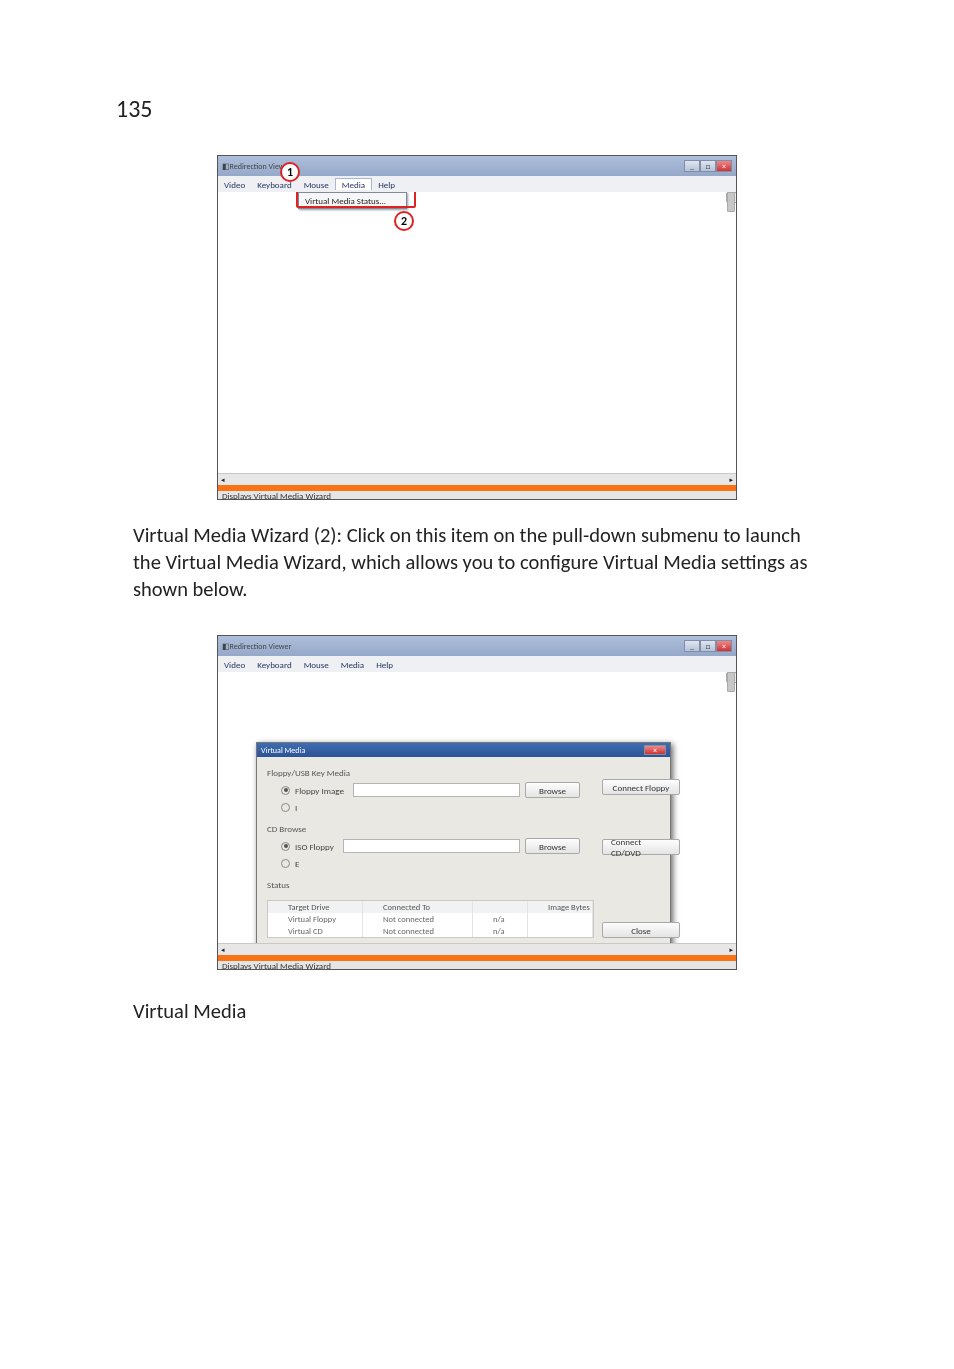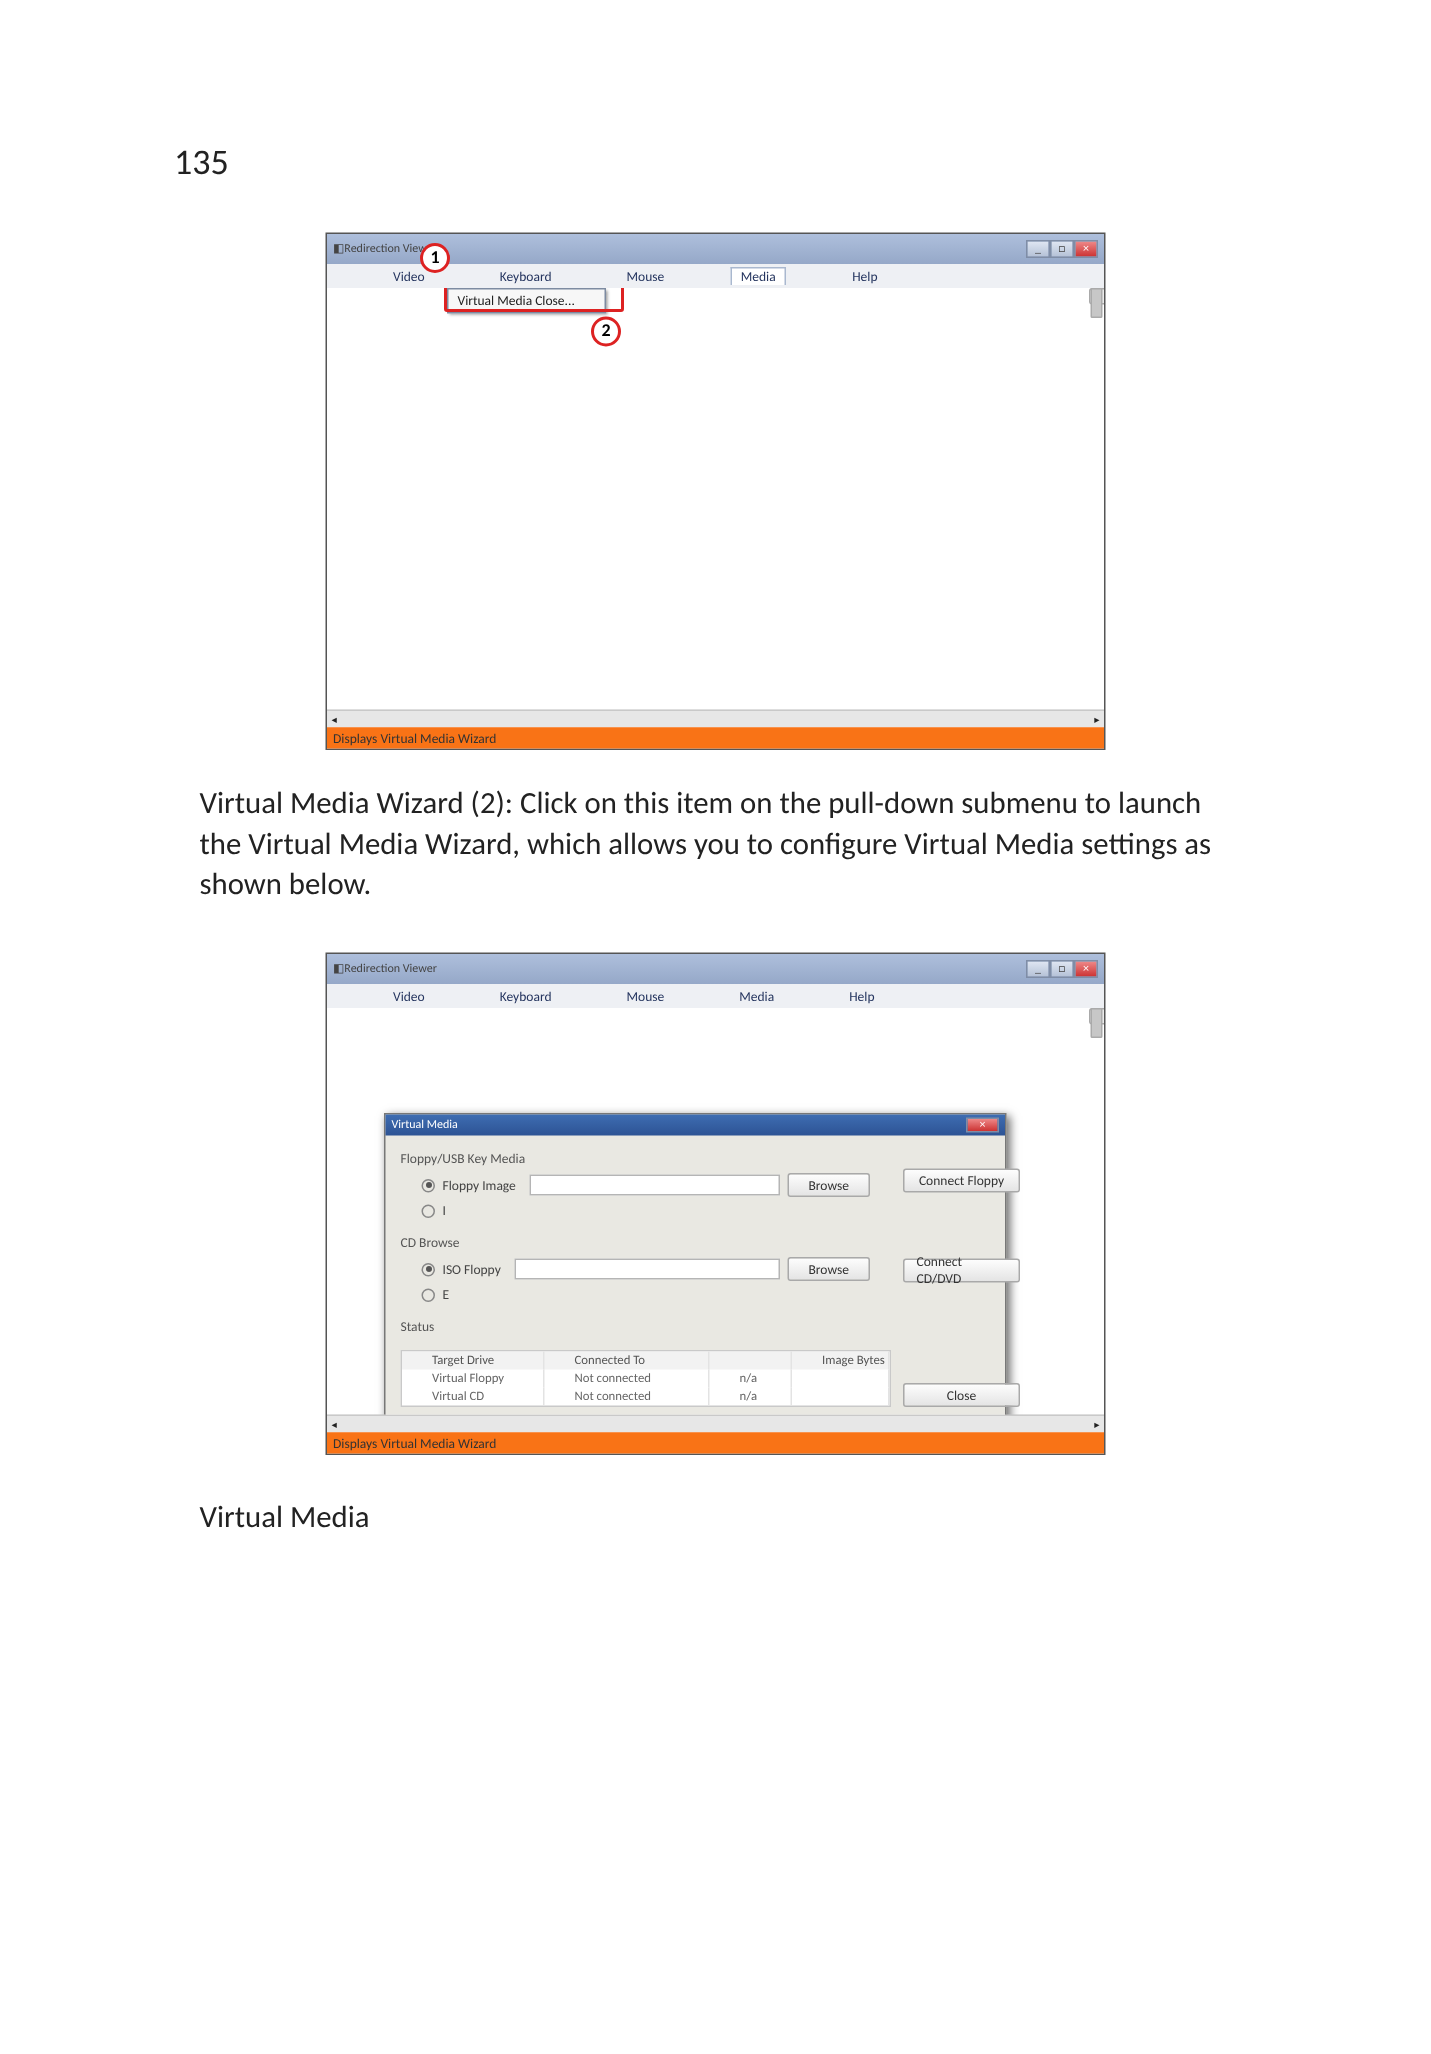--- a/index.html
+++ b/index.html
@@ -66,21 +66,20 @@
     background: #eef0f4;
     display: flex;
     align-items: center;
     font-size: 9px;
     color: #25355f;
     gap: 0;
   }
   .menubar .item {
     padding: 0 6px;
     text-decoration-color: transparent;
-    margin-left: 38px;
   }
   .menubar .item.sel {
     background: #fff;
     border: 1px solid #a9b8cf;
     border-bottom: none;
   }
   .canvas {
     position: relative;
     width: 100%;
     flex: 1;
@@ -151,27 +150,27 @@
   .scroll-h {
     height: 12px;
     background: #e7e7e7;
     border-top: 1px solid #c9c9c9;
     display:flex;
     align-items:center;
     font-size:7px;
   }
   .statusbar {
     height: 14px;
-    background: #f97316;
+    background: #e5e5e5;
     font-size: 9px;
     color: #333;
     padding: 0 4px;
     display: flex;
     align-items: center;
-    border-top: 1px solid #f97316;
+    border-top: 6px solid #f97316;
     text-align: right;
   }
   .paragraph {
     width: 688px;
     margin: 22px 0 0 133px;
     font-size: 20.5px;
     line-height: 1.32;
     color: #222;
   }
   .section-title {
@@ -261,21 +260,21 @@
     </div>
     <div class="menubar">
       <span class="item">Video</span>
       <span class="item">Keyboard</span>
       <span class="item">Mouse</span>
       <span class="item sel">Media</span>
       <span class="item">Help</span>
     </div>
     <div class="canvas">
       <div class="darkarea">
-        <div class="submenu">Virtual Media Close...</div>
+        <div class="submenu">Virtual Media Status...</div>
         <div class="red-rect" style="top:-2px;left:78px;width:120px;height:18px;"></div>
         <div class="logon-text">Press CTRL + ALT + DELETE to log on</div>
         <span class="cursor" style="top:3px; left:275px;"></span>
 
         <div class="scroll-v">
           <div class="btn top">▴</div>
           <div class="thumb"></div>
 
         </div>
       </div>

